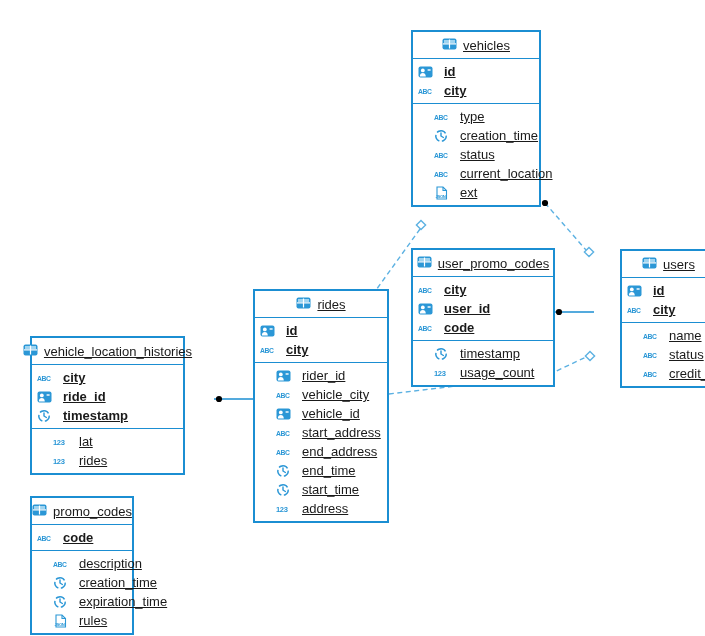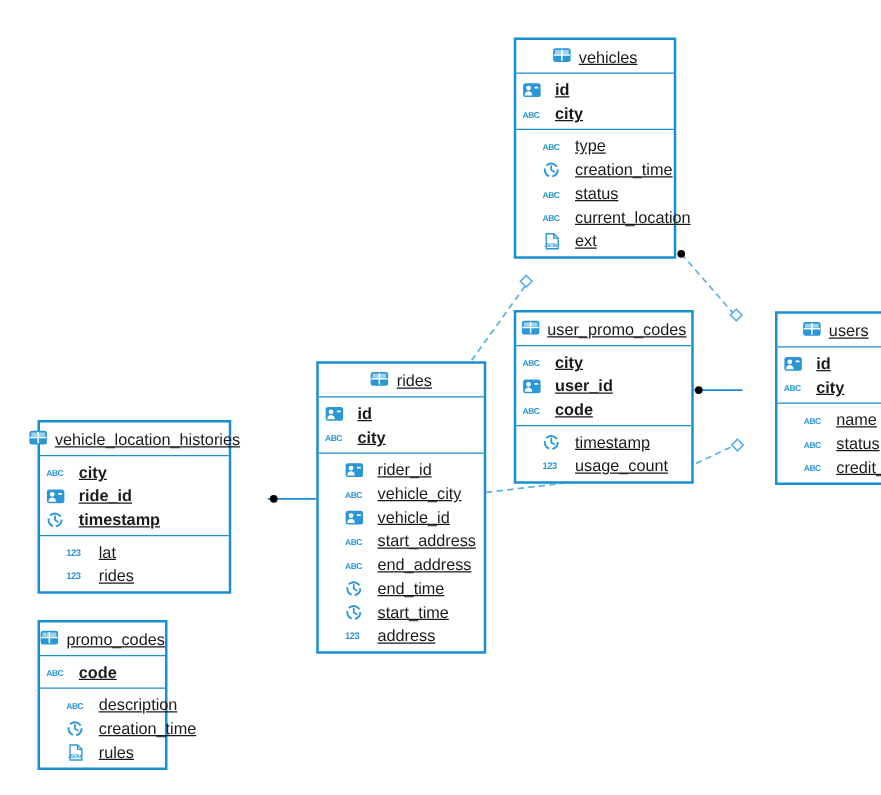--- a/index.html
+++ b/index.html
@@ -442,20 +442,29 @@
               <svg width="14" height="14" viewBox="0 0 14 14">
                 <circle cx="7" cy="7" r="5.2" fill="none" stroke="#2b97d6" stroke-width="1.5" stroke-dasharray="7.5 2.4" transform="rotate(-115 7 7)"></circle>
                 <path d="M7,7 L7,3.9 M7,7 L9.4,8.5" fill="none" stroke="#2b97d6" stroke-width="1.4" stroke-linecap="round"></path>
               </svg>
             </span>
             <span>creation_time</span>
           </div>
           <div class="row">
             <span class="icon-cell">
               <svg width="14" height="14" viewBox="0 0 14 14">
+                <circle cx="7" cy="7" r="5.2" fill="none" stroke="#2b97d6" stroke-width="1.5" stroke-dasharray="7.5 2.4" transform="rotate(-115 7 7)"></circle>
+                <path d="M7,7 L7,3.9 M7,7 L9.4,8.5" fill="none" stroke="#2b97d6" stroke-width="1.4" stroke-linecap="round"></path>
+              </svg>
+            </span>
+            <span>expiration_time</span>
+          </div>
+          <div class="row">
+            <span class="icon-cell">
+              <svg width="14" height="14" viewBox="0 0 14 14">
                 <path d="M3,1 h6 l3.5,3.5 v8.5 h-9.5 z" fill="#fff" stroke="#2b97d6" stroke-width="1.1"></path>
                 <path d="M9,1 v3.5 h3.5" fill="none" stroke="#2b97d6" stroke-width="1.1"></path>
                 <text x="1.4" y="11.6" font-family="Liberation Sans, sans-serif" font-size="4.2" font-weight="bold" letter-spacing="-0.3" fill="#2b97d6">JSON</text>
               </svg>
             </span>
             <span>rules</span>
           </div>
         </div>
       </div>
     </div>

